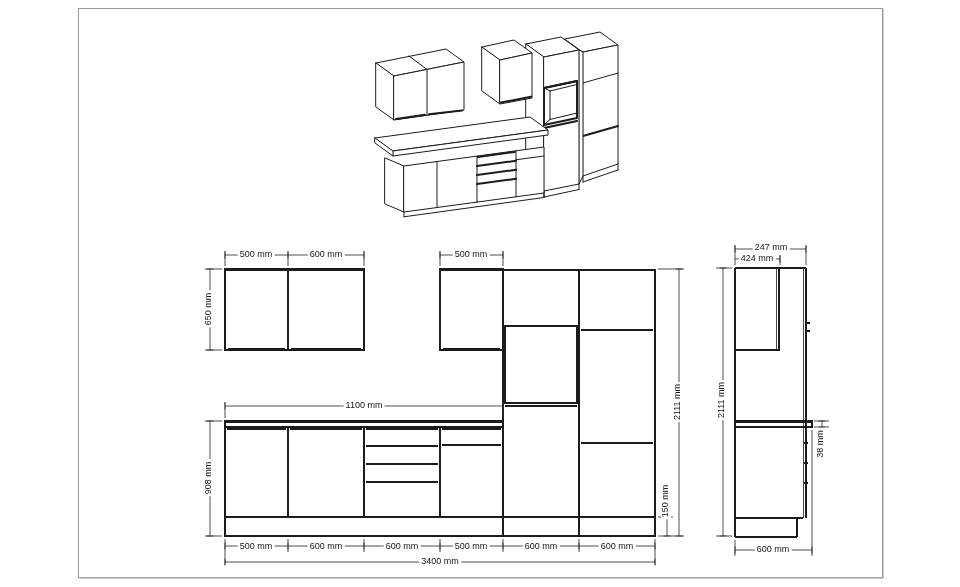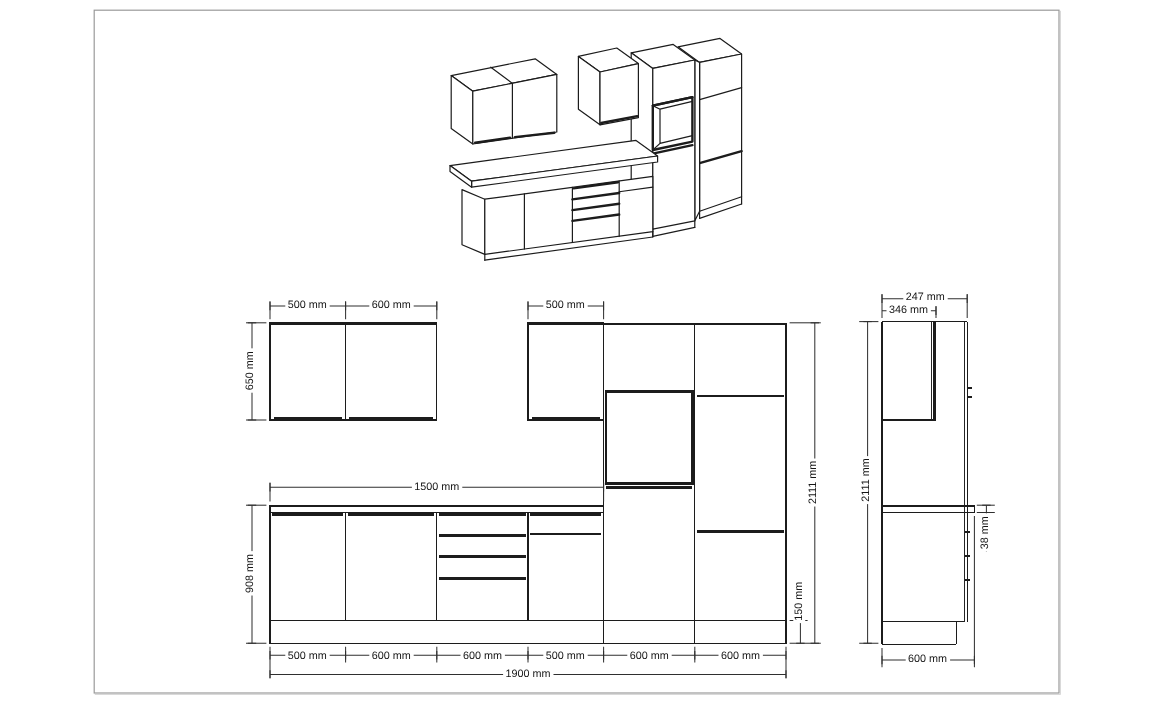--- a/index.html
+++ b/index.html
@@ -243,29 +243,29 @@
       <line x1="735" y1="550" x2="812" y2="550"></line>
       <line x1="735" y1="546.5" x2="735" y2="553.5"></line>
         <line x1="812" y1="546.5" x2="812" y2="553.5"></line>
     </g>
   </svg>
 
   <span class="dim" style="left:256px;top:255px">500 mm</span>
   <span class="dim" style="left:326px;top:255px">600 mm</span>
   <span class="dim" style="left:471px;top:255px">500 mm</span>
   <span class="dim v" style="left:209px;top:309px">650 mm</span>
-  <span class="dim" style="left:364px;top:406px">1500 mm</span>
+  <span class="dim" style="left:364px;top:406px">1100 mm</span>
   <span class="dim v" style="left:209px;top:478px">908 mm</span>
   <span class="dim v" style="left:678px;top:402px">2111 mm</span>
   <span class="dim v" style="left:666px;top:501px">150 mm</span>
   <span class="dim" style="left:256px;top:547px">500 mm</span>
   <span class="dim" style="left:326px;top:547px">600 mm</span>
   <span class="dim" style="left:402px;top:547px">600 mm</span>
   <span class="dim" style="left:471px;top:547px">500 mm</span>
   <span class="dim" style="left:541px;top:547px">600 mm</span>
   <span class="dim" style="left:617px;top:547px">600 mm</span>
-  <span class="dim" style="left:440px;top:562px">1900 mm</span>
+  <span class="dim" style="left:440px;top:562px">3400 mm</span>
   <span class="dim" style="left:771px;top:248px">247 mm</span>
-  <span class="dim" style="left:757px;top:259px">346 mm</span>
+  <span class="dim" style="left:757px;top:259px">424 mm</span>
   <span class="dim v" style="left:722px;top:400px">2111 mm</span>
   <span class="dim v" style="left:821px;top:444px">38 mm</span>
   <span class="dim" style="left:773px;top:550px">600 mm</span>
 </div>
 
 </body></html>

